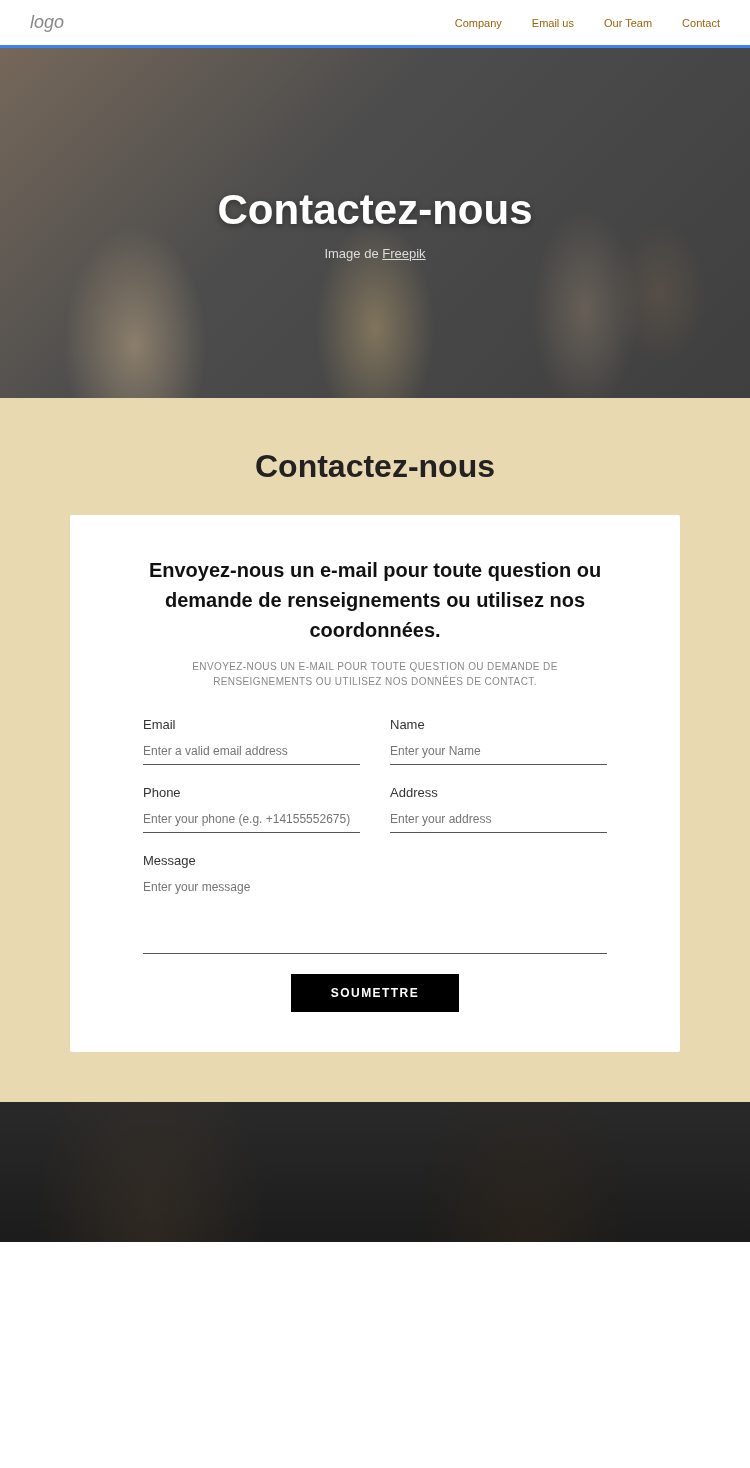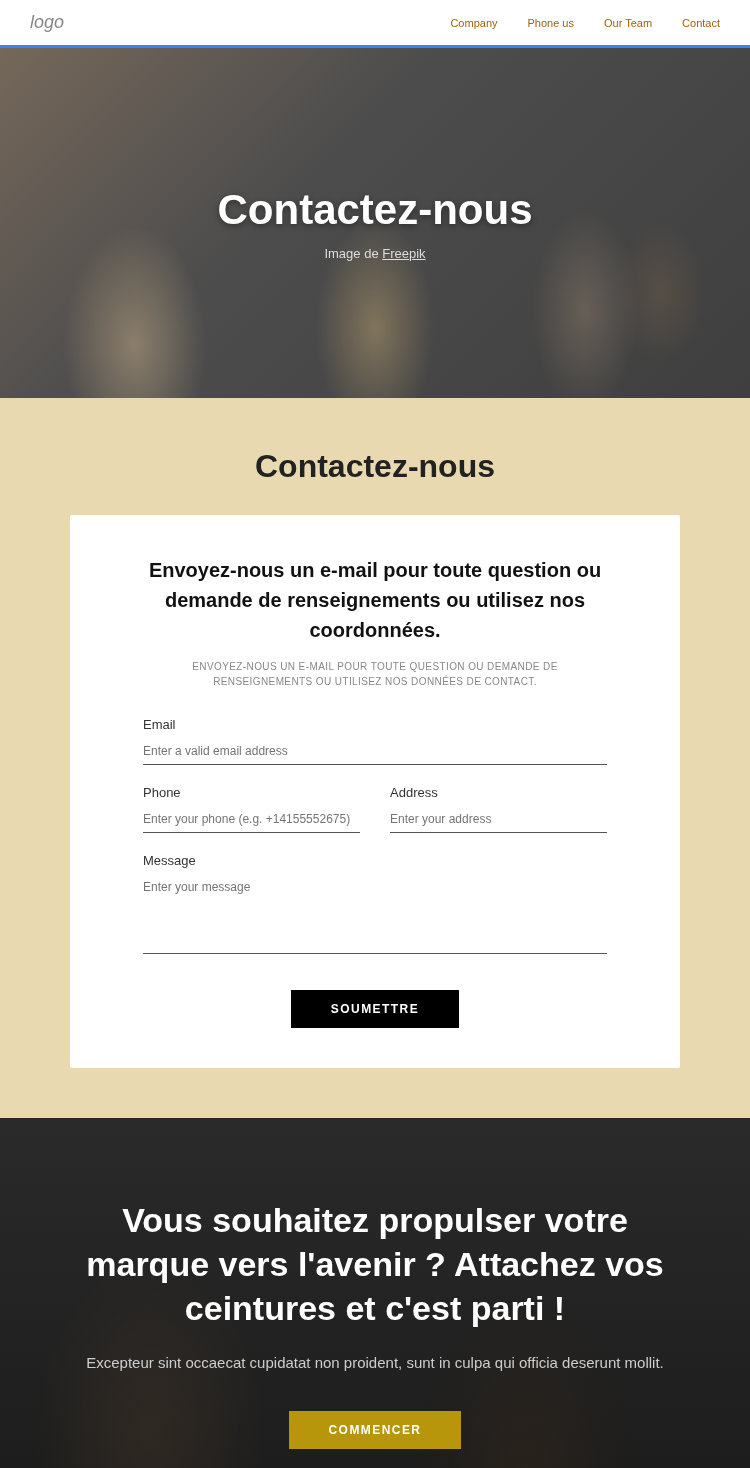--- a/index.html
+++ b/index.html
@@ -71,21 +71,21 @@
     .form-group { flex: 1; display: flex; flex-direction: column; }
     .form-group label { font-size: 13px; color: #333; margin-bottom: 6px; }
     .form-group input, .form-group textarea {
       border: none; border-bottom: 1px solid #555;
       padding: 6px 0; font-size: 12px; color: #999;
       outline: none; background: transparent; width: 100%;
     }
     .form-group textarea {
       resize: none; height: 80px; font-family: Arial, sans-serif;
     }
-    .message-group { margin-bottom: 36px; }
+    .message-group { margin-bottom: 20px; }
     .submit-btn {
       display: block; margin: 20px auto 0;
       background: #000000; color: #fff;
       border: none; padding: 12px 40px;
       font-size: 12px; letter-spacing: 0.12em;
       font-weight: bold; cursor: pointer;
       text-transform: uppercase;
     }
 
     
@@ -119,21 +119,21 @@
       font-weight: bold; cursor: pointer; text-transform: uppercase;
     }
   </style>
 </head>
 <body>
 
 <nav>
   <span class="logo">logo</span>
   <div class="nav-links">
     <a href="#">Company</a>
-    <a href="#">Phone us</a>
+    <a href="#">Email us</a>
     <a href="#">Our Team</a>
     <a href="#">Contact</a>
   </div>
 </nav>
 
 <section class="hero">
   <div class="hero-bg"></div>
   <div class="hero-people"></div>
   <div class="hero-content">
     <h1 class="hero-title">Contactez-nous</h1>
@@ -147,20 +147,24 @@
   <h2 class="section-title">Contactez-nous</h2>
   <div class="form-card">
     <p class="form-card-title">Envoyez-nous un e-mail pour toute question ou demande de renseignements
 ou utilisez nos coordonnées.</p>
     <p class="form-card-subtitle">ENVOYEZ-NOUS UN E-MAIL POUR TOUTE QUESTION OU DEMANDE DE RENSEIGNEMENTS OU UTILISEZ NOS DONNÉES DE CONTACT.</p>
     <div class="form-row">
       <div class="form-group">
         <label>Email</label>
         <input type="email" placeholder="Enter a valid email address" style="">
       </div>
+      <div class="form-group">
+        <label>Name</label>
+        <input type="text" placeholder="Enter your Name" style="">
+      </div>
     </div>
     <div class="form-row">
       <div class="form-group">
         <label>Phone</label>
         <input type="tel" placeholder="Enter your phone (e.g. +14155552675)" style="">
       </div>
       <div class="form-group">
         <label>Address</label>
         <input type="text" placeholder="Enter your address" style="">
       </div>
@@ -169,18 +173,13 @@
       <label>Message</label>
       <textarea placeholder="Enter your message" style=""></textarea>
     </div>
     <button class="submit-btn">SOUMETTRE</button>
   </div>
 </section>
 
 <section class="cta-section">
   <div class="cta-bg"></div>
   <div class="cta-people"></div>
-  <div class="cta-content">
-    <h2 class="cta-title">Vous souhaitez propulser votre marque vers l'avenir ? Attachez vos ceintures et c'est parti !</h2>
-    <p class="cta-text">Excepteur sint occaecat cupidatat non proident, sunt in culpa qui officia deserunt mollit.</p>
-    <button class="cta-btn">COMMENCER</button>
-  </div>
 </section>
 
 </body></html>

